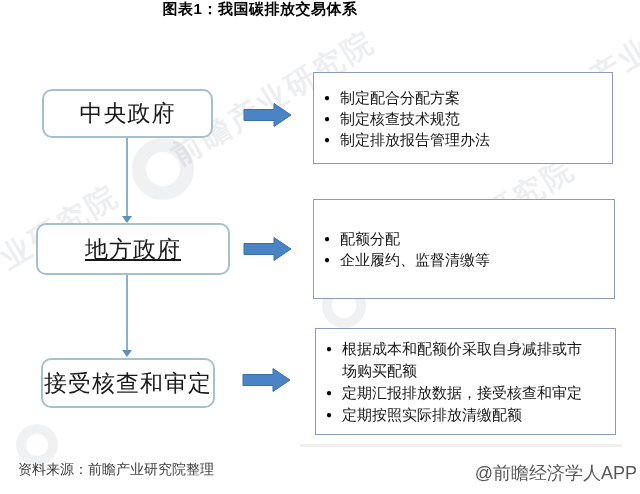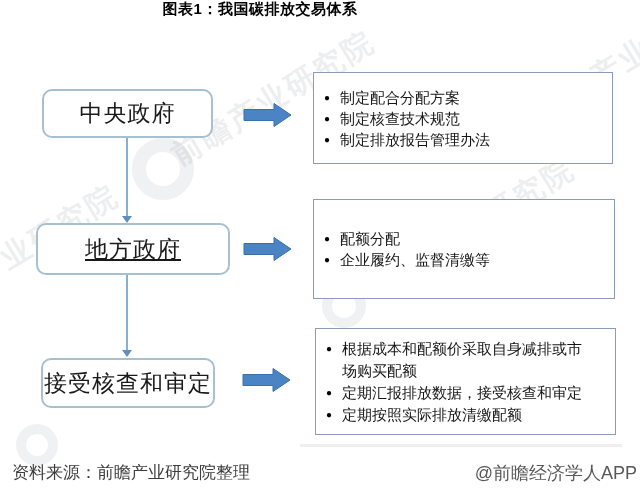--- a/index.html
+++ b/index.html
@@ -51,21 +51,21 @@
   .vline1 { top:138px; height:78px; }
   .vline2 { top:275px; height:75px; }
   .vhead {
     position:absolute; left:122px; width:0; height:0; z-index:2;
     border-left:5px solid transparent; border-right:5px solid transparent;
     border-top:7px solid #5f8fc0;
   }
   .vhead1 { top:216px; }
   .vhead2 { top:350px; }
   
-  .src  { position:absolute; left:12px;  top:461px; font-size:17px; color:#3d3d3d; }
+  .src  { position:absolute; left:18px;  top:461px; font-size:14px; color:#3d3d3d; }
   .cred { position:absolute; right:3px; top:461px; font-size:18px; color:#585858; }
   
   .wm {
     position:absolute; font-size:30px; font-weight:bold; letter-spacing:3px;
     color:rgba(140,152,163,0.16); transform:rotate(-31deg); white-space:nowrap;
     z-index:1; pointer-events:none;
   }
   .wm0 { left:520px; top:34px; }
   .wm1 { left:158px; top:78px; }
   .wm2 { left:358px; top:205px; }

